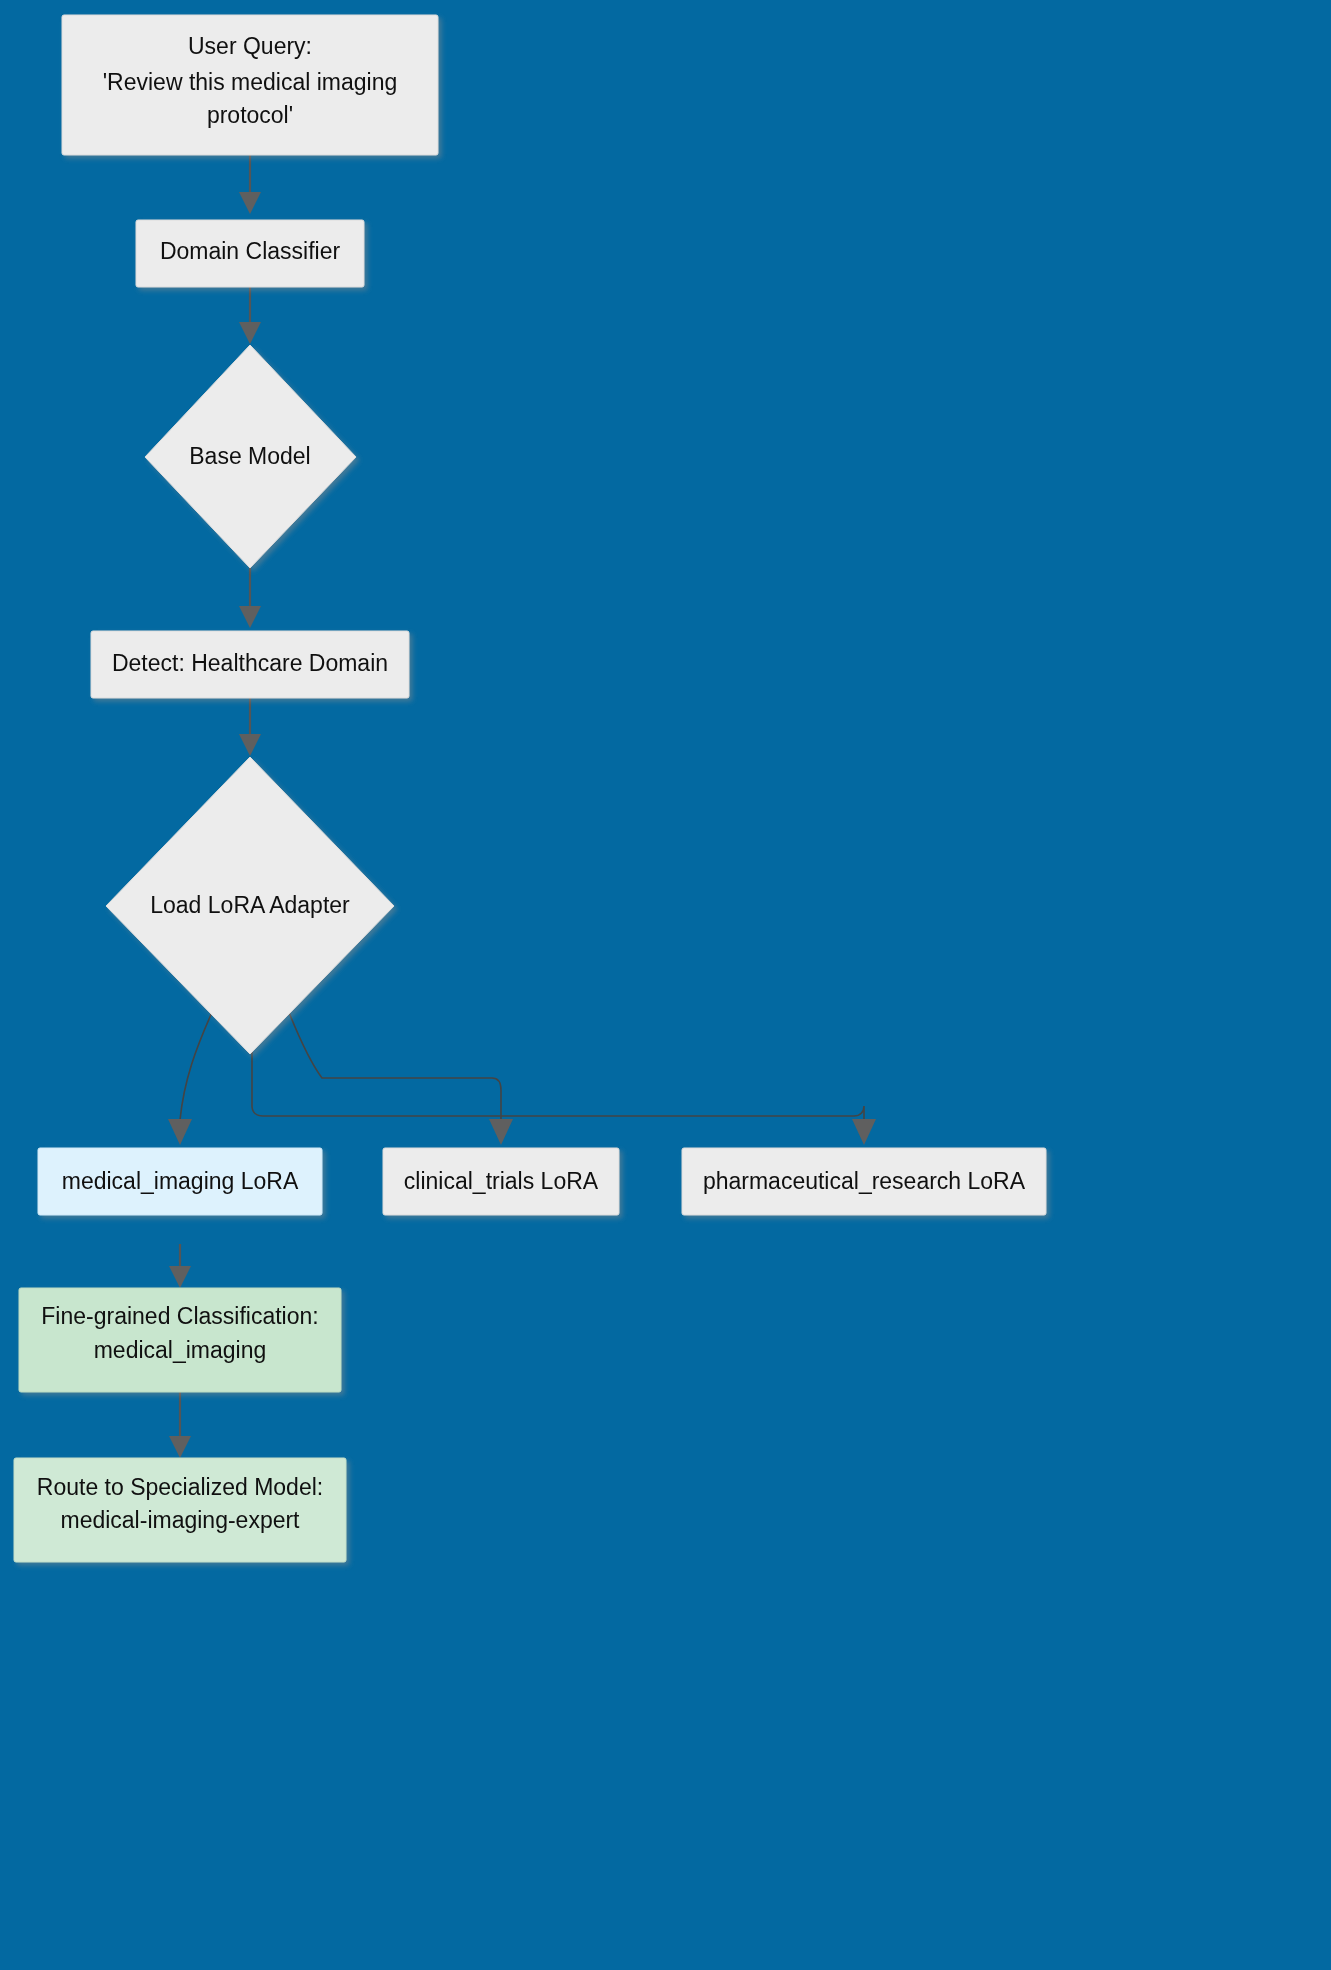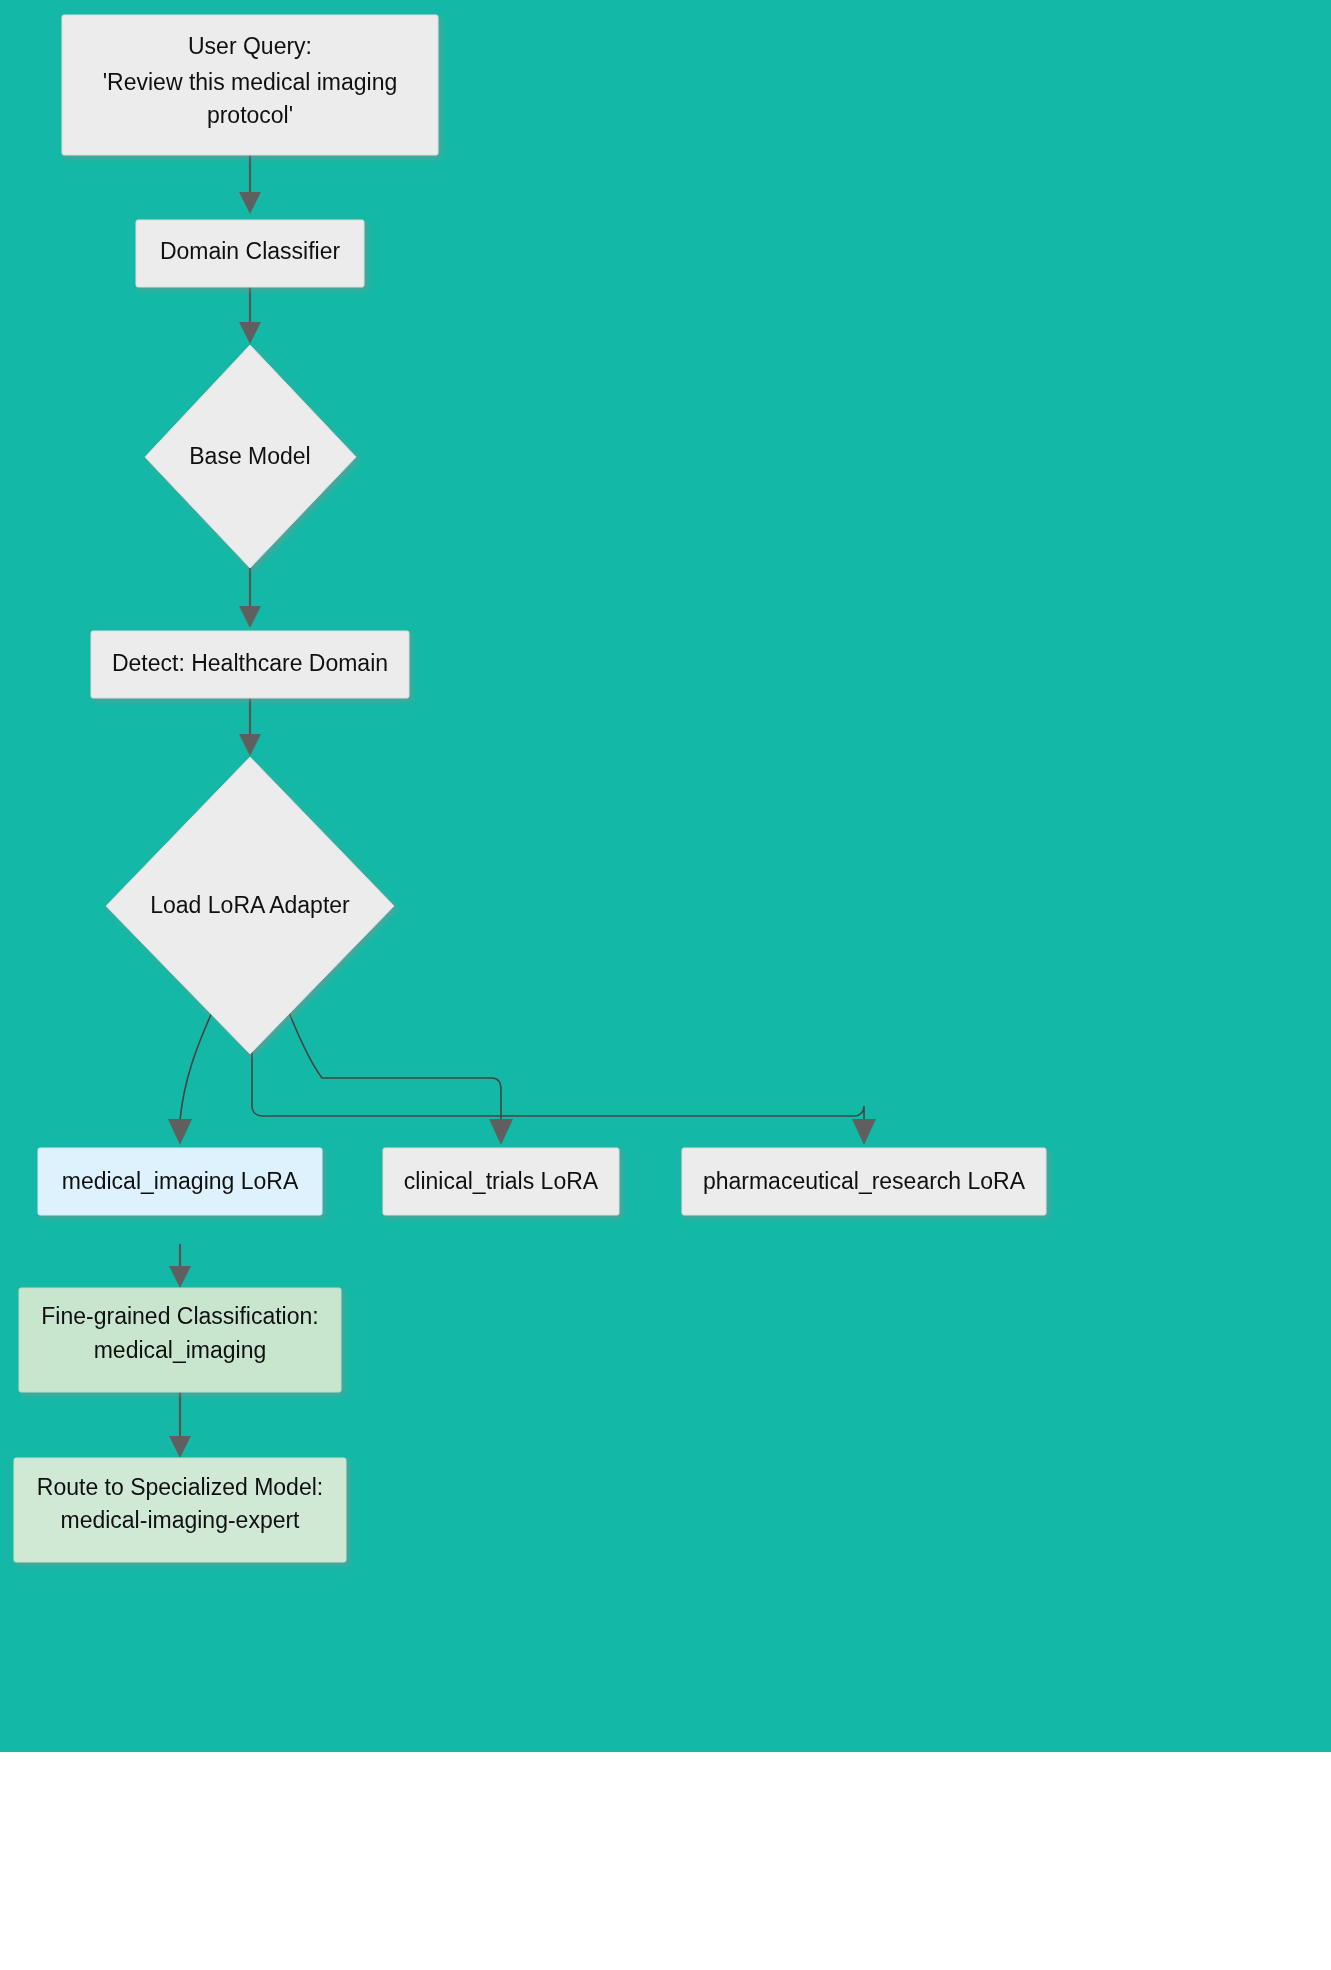--- a/index.html
+++ b/index.html
@@ -9,22 +9,22 @@
   }
   body {
     width: 1331px;
     height: 1970px;
     font-family: "Liberation Sans", sans-serif;
     overflow: hidden;
   }
   #diagram-root {
     position: relative;
     width: 1331px;
-    height: 1752px;
-    background: #14b8a6;
+    height: 1970px;
+    background: #0369a1;
   }
   svg#flowchart {
     display: block;
     width: 1331px;
     height: 1970px;
   }
   .node-shape {
     stroke-width: 1px;
   }
   .node-default .node-shape {

